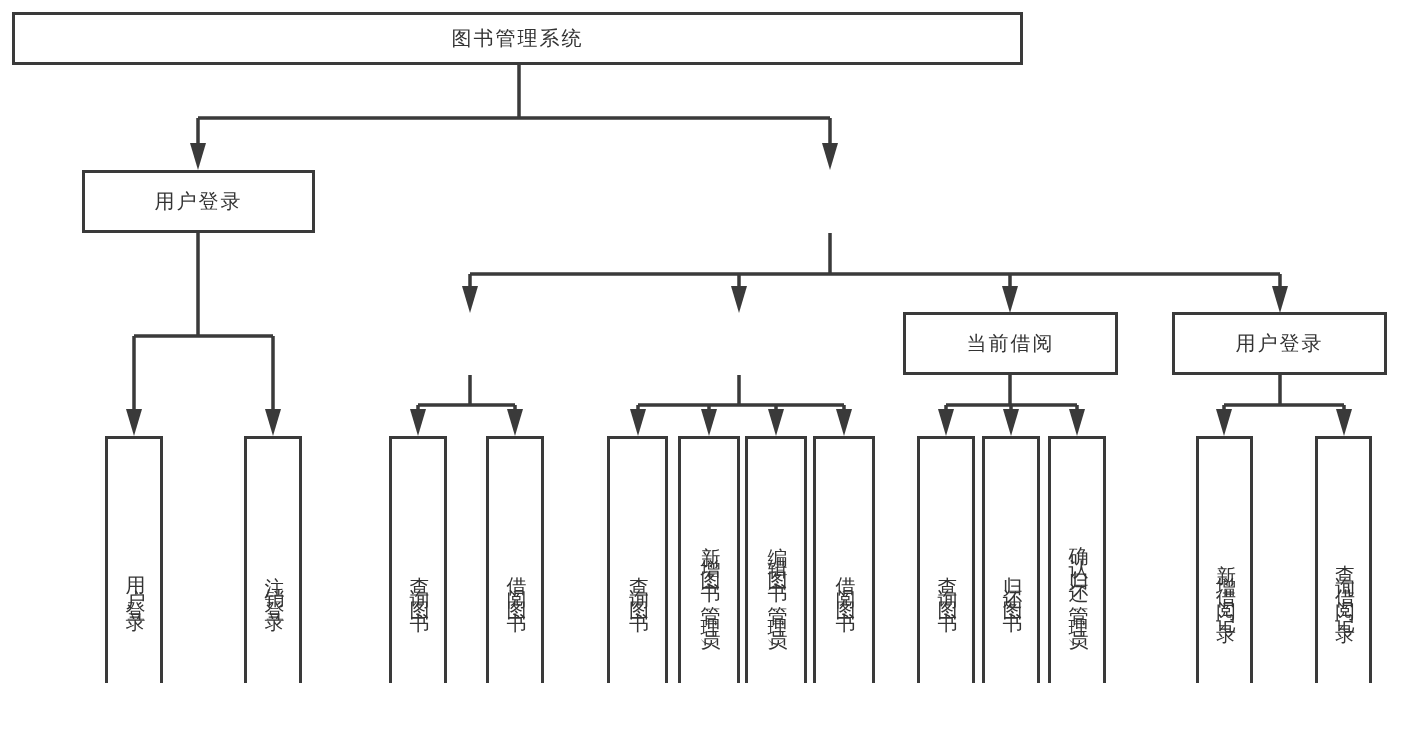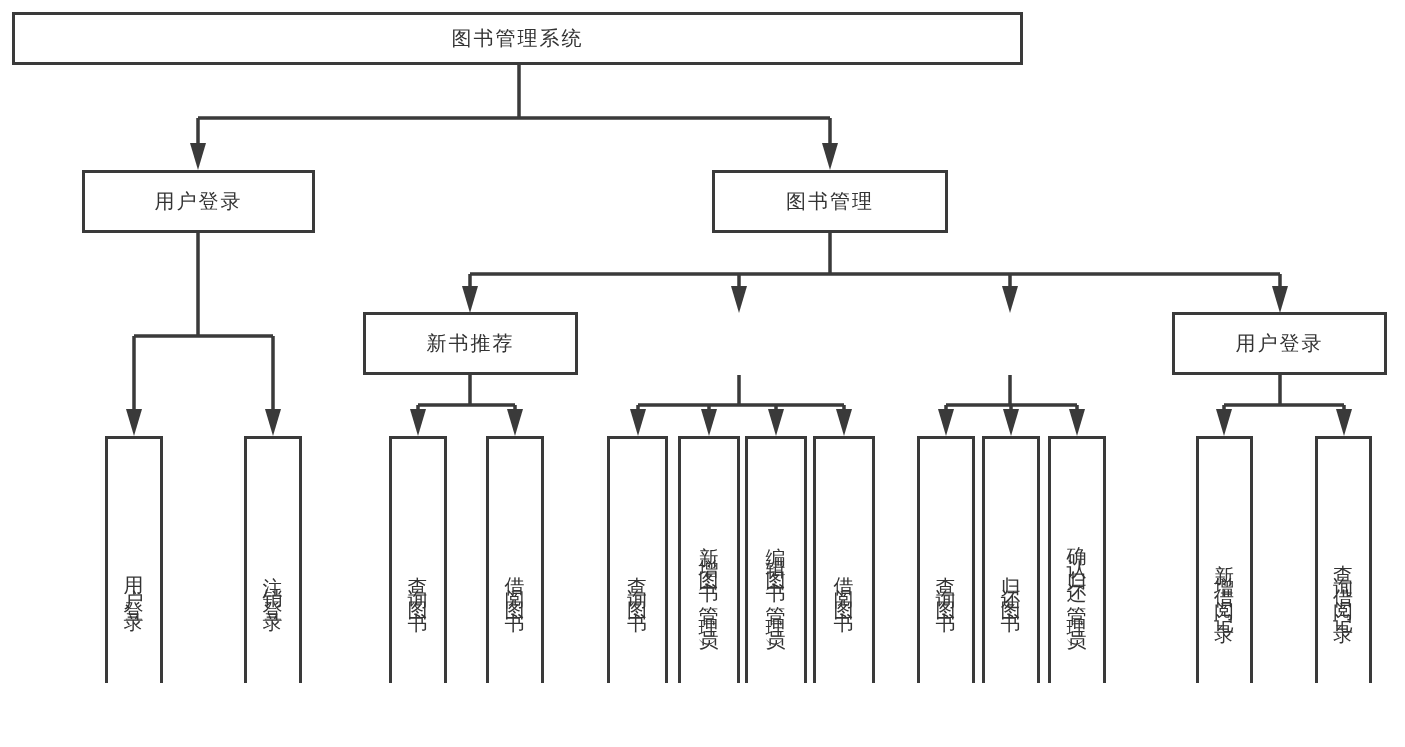--- a/index.html
+++ b/index.html
@@ -1,20 +1,20 @@
 <!DOCTYPE html>
 <html><head>
 <meta charset="utf-8">
 <style>
   html,body { margin:0; padding:0; background:#ffffff; }
   .canvas {
     position:relative;
     width:1405px; height:683px;
     background:#ffffff;
-    font-family:Liberation Serif, serif;
+    font-family:Liberation Mono, monospace;
     overflow:hidden;
   }
   .wires { position:absolute; left:0; top:0; z-index:1; }
   .node {
     position:absolute;
     box-sizing:border-box;
     border:3px solid #3a3a3a;
     background:#ffffff;
     color:#333333;
     display:flex; align-items:center; justify-content:center;
@@ -74,23 +74,22 @@
       <polygon points="1003,409 1019,409 1011,436"></polygon>
       <polygon points="1069,409 1085,409 1077,436"></polygon>
       <polygon points="1216,409 1232,409 1224,436"></polygon>
       <polygon points="1336,409 1352,409 1344,436"></polygon>
     </g>
   </svg>
 
   <div class="node h" style="left:12px;top:12px;width:1011px;height:53px">图书管理系统</div>
 
   <div class="node h" style="left:82px;top:170px;width:233px;height:63px">用户登录</div>
-  <div class="node h" style="left:712px;top:170px;width:236px;height:63px">图书管理</div>
 
-  <div class="node h" style="left:363px;top:312px;width:215px;height:63px">新书推荐</div>
+  <div class="node h" style="left:903px;top:312px;width:215px;height:63px">当前借阅</div>
   <div class="node h" style="left:1172px;top:312px;width:215px;height:63px">用户登录</div>
 
   <div class="node v" style="left:105px;top:436px;width:58px;height:297px">用户登录</div>
   <div class="node v" style="left:244px;top:436px;width:58px;height:297px">注销登录</div>
 
   <div class="node v" style="left:389px;top:436px;width:58px;height:297px">查询图书</div>
   <div class="node v" style="left:486px;top:436px;width:58px;height:297px">借阅图书</div>
 
   <div class="node v" style="left:607px;top:436px;width:61px;height:297px">查询图书</div>
   <div class="node v" style="left:678px;top:436px;width:62px;height:297px">新增图书（管理员）</div>

